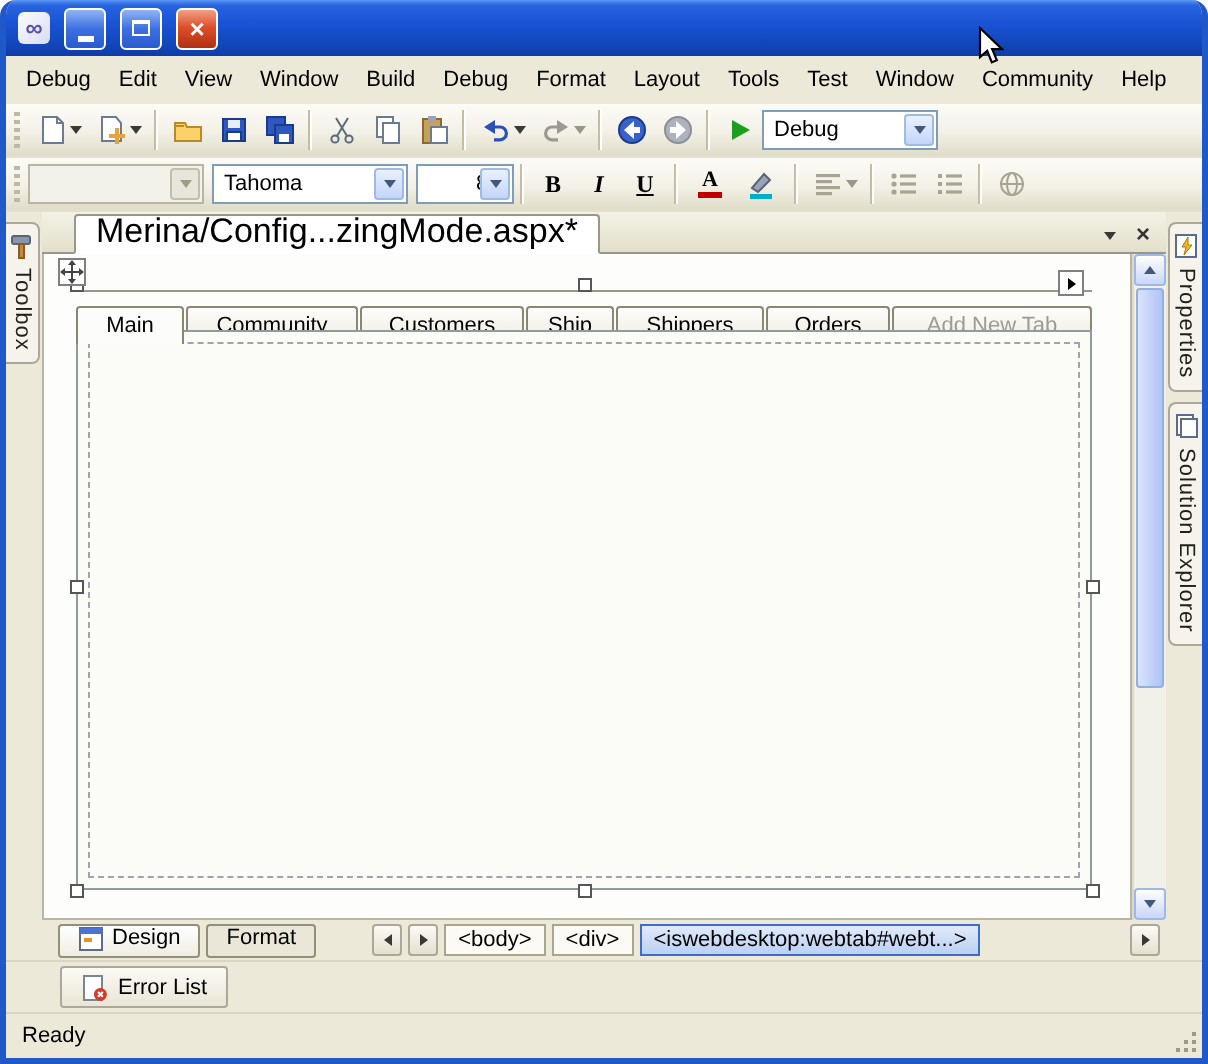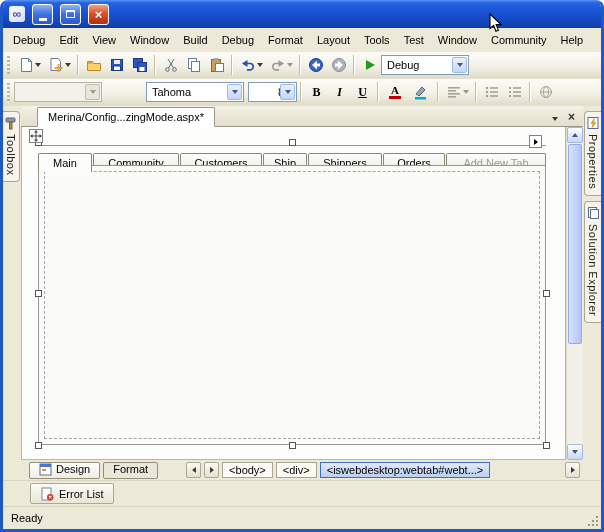--- a/index.html
+++ b/index.html
@@ -69,21 +69,21 @@
     background:#F5F3EC; border:1px solid #ACA899; }
   .vstrip.left .vtab{ border-left:none; border-radius:0 4px 4px 0; }
   .vstrip.right .vtab{ border-right:none; border-radius:4px 0 0 4px; }
   .vlabel{ writing-mode:vertical-rl; font-size:11px; color:#21211B; letter-spacing:0.5px; }
 
   .center{ flex:1; display:flex; flex-direction:column; min-width:0; }
 
   .docstrip{ height:21px; background:linear-gradient(180deg,#F4F2E6,#E2DFCB); border-bottom:1px solid #99968A;
     display:flex; align-items:flex-end; padding-left:16px; position:relative; }
   .doctab{ height:20px; margin-bottom:-1px; z-index:2; background:#fff; border:1px solid #99968A; border-bottom:1px solid #fff;
-    border-radius:2px 2px 0 0; display:flex; align-items:center; padding:0 10px; font-size:11px; }
+    border-radius:2px 2px 0 0; display:flex; align-items:flex-end; padding:0 10px; font-size:17px; }
   .docstrip-btns{ position:absolute; right:8px; top:0; height:21px; display:flex; align-items:center; gap:10px; }
   .doc-close{ font-size:12px; font-weight:bold; color:#333; line-height:1; }
 
   .editor{ flex:1; position:relative; background:#ECE9D8; }
   .canvas{ position:absolute; left:0; top:0; right:17px; bottom:20px; background:#FDFDFC;
     border:1px solid #B9B6A5; border-top:none; }
 
   
   .ctl-topline{ position:absolute; left:16px; top:18px; width:508px; border-top:1px solid #9A978B; }
   .tabrow{ position:absolute; left:16px; top:26px; height:18px; display:flex; align-items:center; }
@@ -272,21 +272,21 @@
   </div>
 
   <div class="toolbar">
     <span class="tgrip"></span>
     <span class="combo disabled" style="width:88px;">
       <span class="dd">
           <span class="tri down"></span>
         </span>
     </span>
     <span style="width:4px;"></span>
-    <span class="combo" style="width:98px;margin-left:40px;">
+    <span class="combo" style="width:98px;">
       <span>Tahoma</span>
       <span class="dd">
           <span class="tri down c-scroll"></span>
         </span>
     </span>
     <span style="width:4px;"></span>
     <span class="combo" style="width:48px;padding-left:29px;">
       <span>8pt</span>
       <span class="dd">
           <span class="tri down c-scroll"></span>

